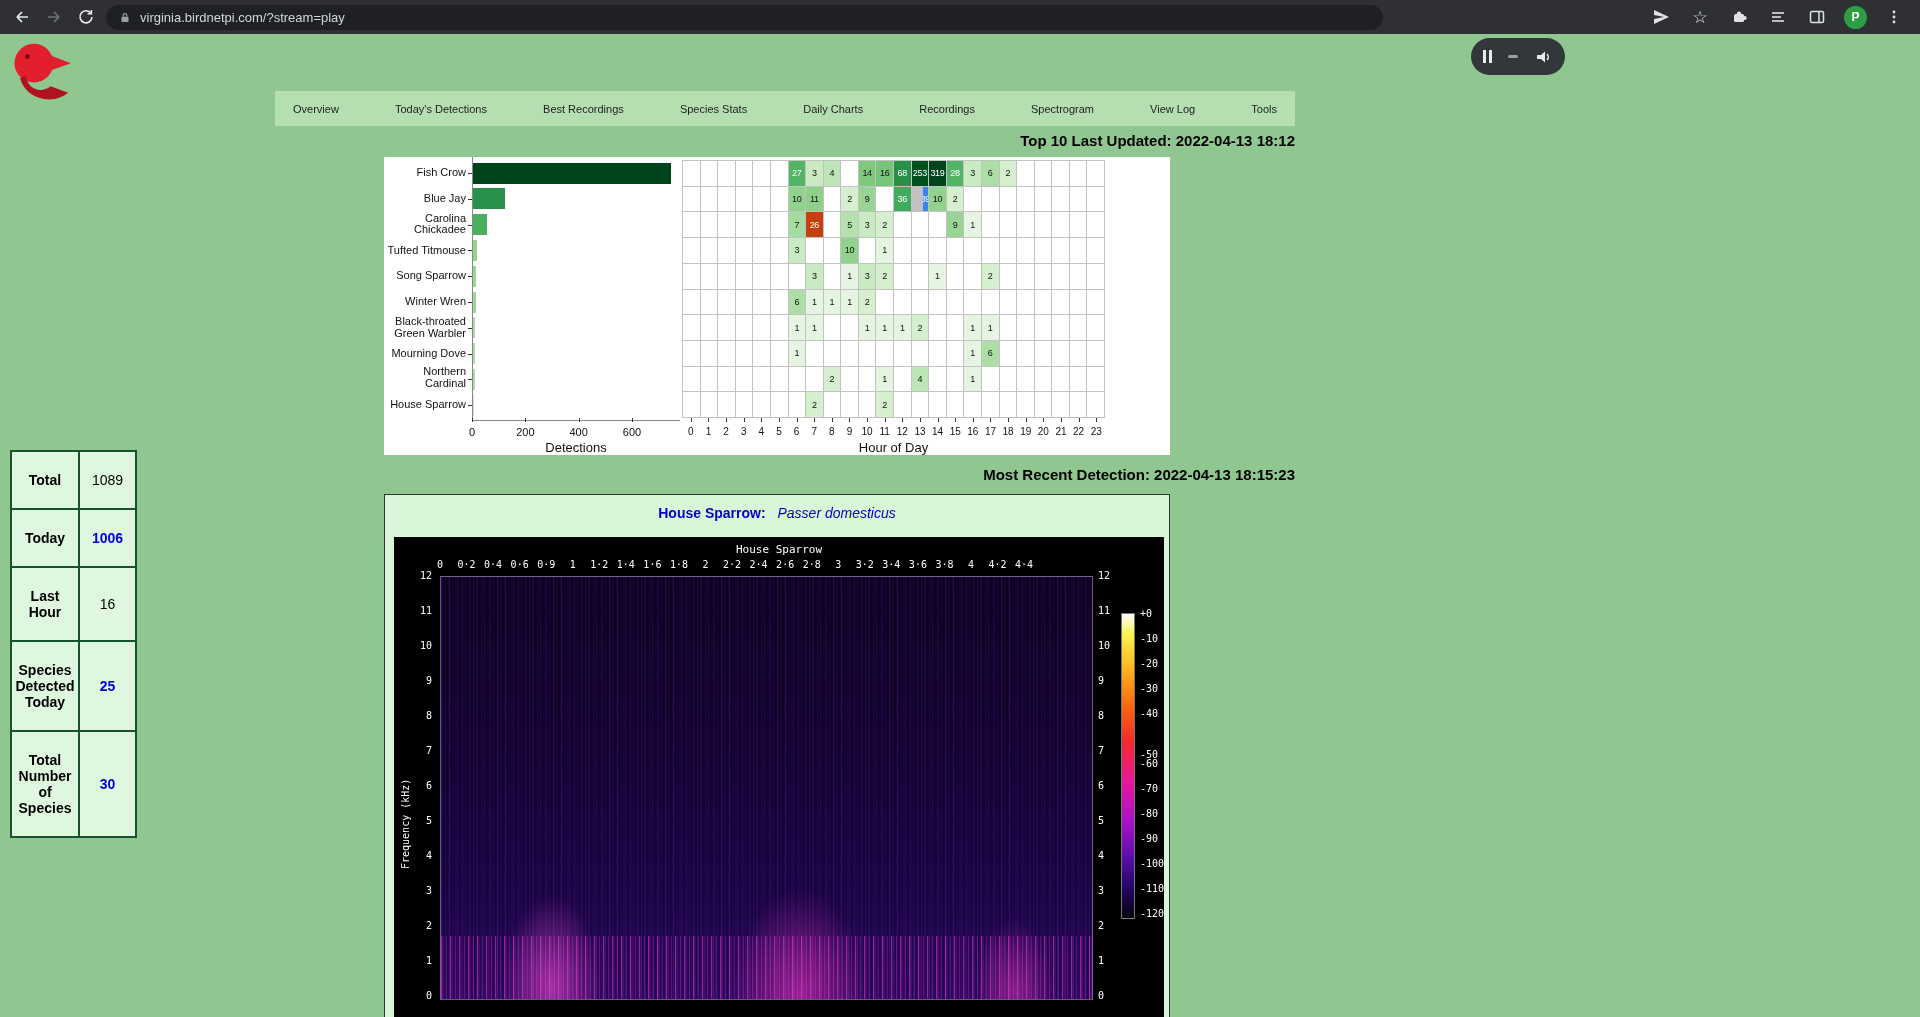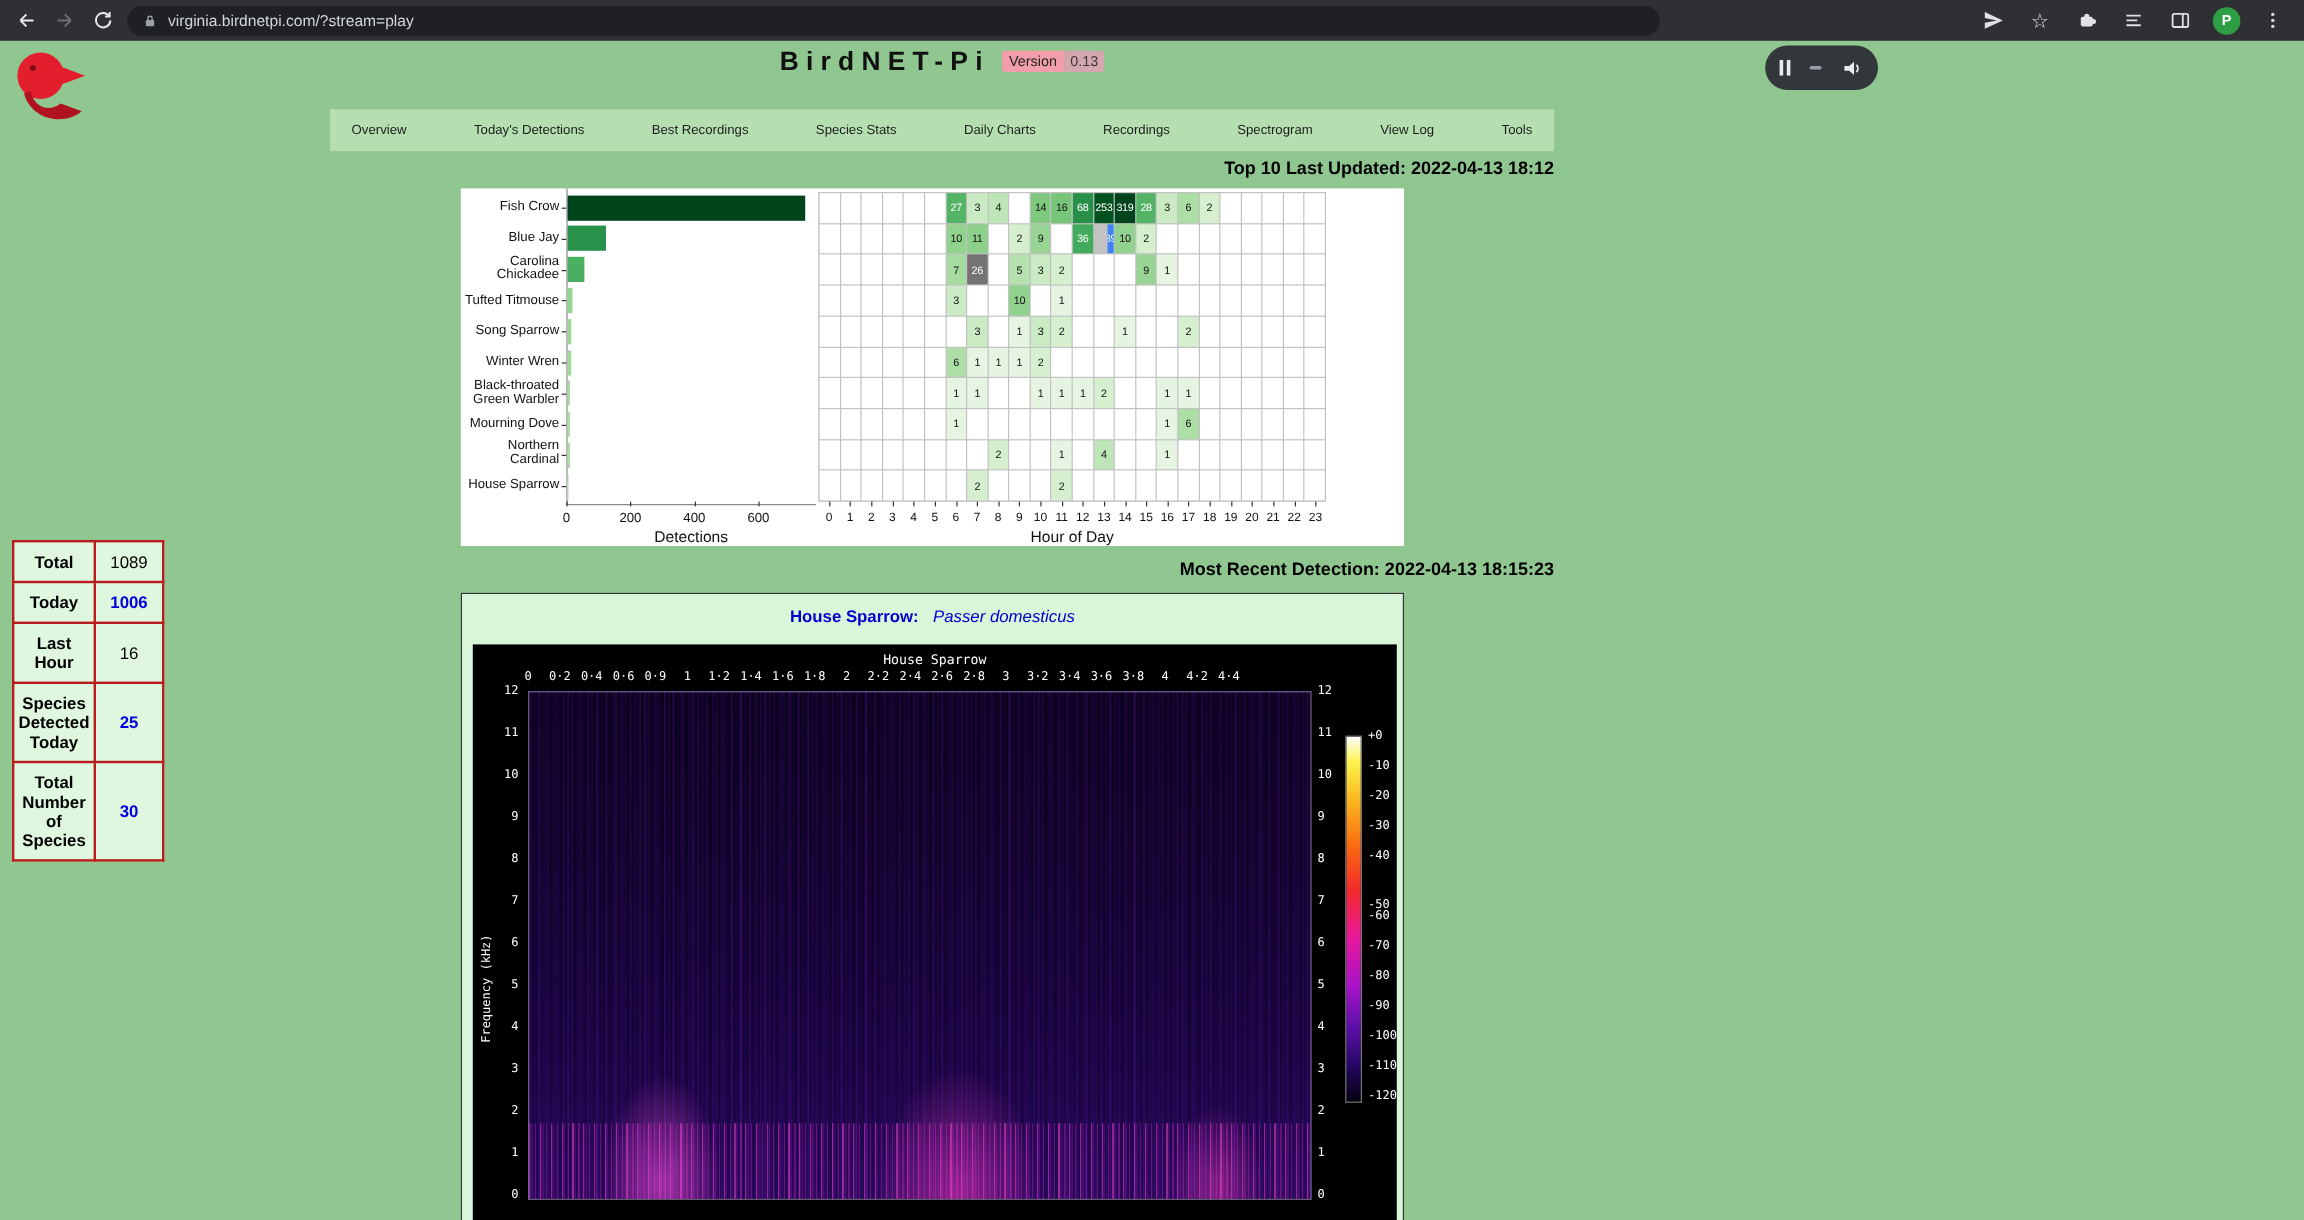--- a/index.html
+++ b/index.html
@@ -58,21 +58,21 @@
   .bar-xlabel{ left:88px; width:208px; top:283px;}
   .heat-xlabel{ left:298px; width:423px; top:283px;}
   .heatgrid{ position:absolute; left:298px; top:3px; width:423px; height:258px; background:#c2c2c2; border:1px solid #c2c2c2;
     display:grid; grid-template-columns:repeat(24,1fr); grid-template-rows:repeat(10,1fr); gap:1px;}
   .hcell{ background:#fff; display:flex; align-items:center; justify-content:center; font-size:9px; letter-spacing:-0.3px; color:#111; overflow:hidden;}
   .heat-xticks{ position:absolute; left:298px; top:264px; width:423px; height:16px;}
   .xtlab.hour{ font-size:10px;}
 
   
   .stats{ position:absolute; left:10px; top:450px; border-collapse:collapse; background:#dff7df;}
-  .stats td{ border:2px solid #b91c1c; text-align:center; vertical-align:middle; font-size:14px; color:#000; padding:8px 3px;}
+  .stats td{ border:2px solid #14532d; text-align:center; vertical-align:middle; font-size:14px; color:#000; padding:20px 3px;}
   .stat-label{ width:68px; font-weight:bold;}
   .stat-value{ width:57px;}
   .stat-value.link{ color:#0000e0; font-weight:bold; cursor:pointer;}
 
   
   .det-panel{ position:absolute; top:460px; left:109px; width:786px; height:560px; background:#d9f6d9; border:1px solid #333;}
   .det-title{ margin-top:10px; text-align:center; font-size:14px;}
   .det-common{ color:#0000d0; font-weight:bold; cursor:pointer; text-decoration:none;}
   .det-sci{ color:#0000d0; font-style:italic; margin-left:8px; cursor:pointer; text-decoration:none;}
   .det-conf{ text-align:center; font-size:13px; margin-top:4px; color:#000;}
@@ -194,27 +194,20 @@
     </span>
   <span class="scrub"></span>
   <svg width="19" height="18" viewBox="0 0 18 18">
       <polygon points="2.5,7 6.5,7 10.5,3.5 10.5,14.5 6.5,11 2.5,11" fill="#e8eaed"></polygon>
       <path d="M12.5 6 a4.3 4.3 0 0 1 0 6" stroke="#e8eaed" fill="none" stroke-width="1.6"></path>
     </svg>
 </div>
 
 <div class="main-col">
 
-  <div class="site-title-row">
-    <h1 class="site-title">BirdNET-Pi</h1>
-    <span class="badge">
-      <span class="badge-l">Version</span>
-      <span class="badge-r">0.13</span>
-    </span>
-  </div>
 
   <nav class="nav-bar">
       <button class="nav-item">Overview</button>
       <button class="nav-item">Today's Detections</button>
       <button class="nav-item">Best Recordings</button>
       <button class="nav-item">Species Stats</button>
       <button class="nav-item">Daily Charts</button>
       <button class="nav-item">Recordings</button>
       <button class="nav-item">Spectrogram</button>
       <button class="nav-item">View Log</button>
@@ -318,21 +311,21 @@
         <div class="hcell"></div>
         <div class="hcell"></div>
         <div class="hcell"></div>
         <div class="hcell"></div>
         <div class="hcell"></div>
         <div class="hcell"></div>
         <div class="hcell"></div>
         <div class="hcell"></div>
         <div class="hcell"></div>
         <div class="hcell" style="background: rgb(165, 219, 159); color: rgb(17, 17, 17);">7</div>
-        <div class="hcell" style="background: #737373; color: rgb(255, 255, 255);">26</div>
+        <div class="hcell" style="background: #c2410c; color: rgb(255, 255, 255);">26</div>
         <div class="hcell"></div>
         <div class="hcell" style="background: rgb(181, 225, 174); color: rgb(17, 17, 17);">5</div>
         <div class="hcell" style="background: rgb(201, 234, 194); color: rgb(17, 17, 17);">3</div>
         <div class="hcell" style="background: rgb(213, 239, 207); color: rgb(17, 17, 17);">2</div>
         <div class="hcell"></div>
         <div class="hcell"></div>
         <div class="hcell"></div>
         <div class="hcell" style="background: rgb(152, 213, 148); color: rgb(17, 17, 17);">9</div>
         <div class="hcell" style="background: rgb(230, 245, 225); color: rgb(17, 17, 17);">1</div>
         <div class="hcell"></div>

